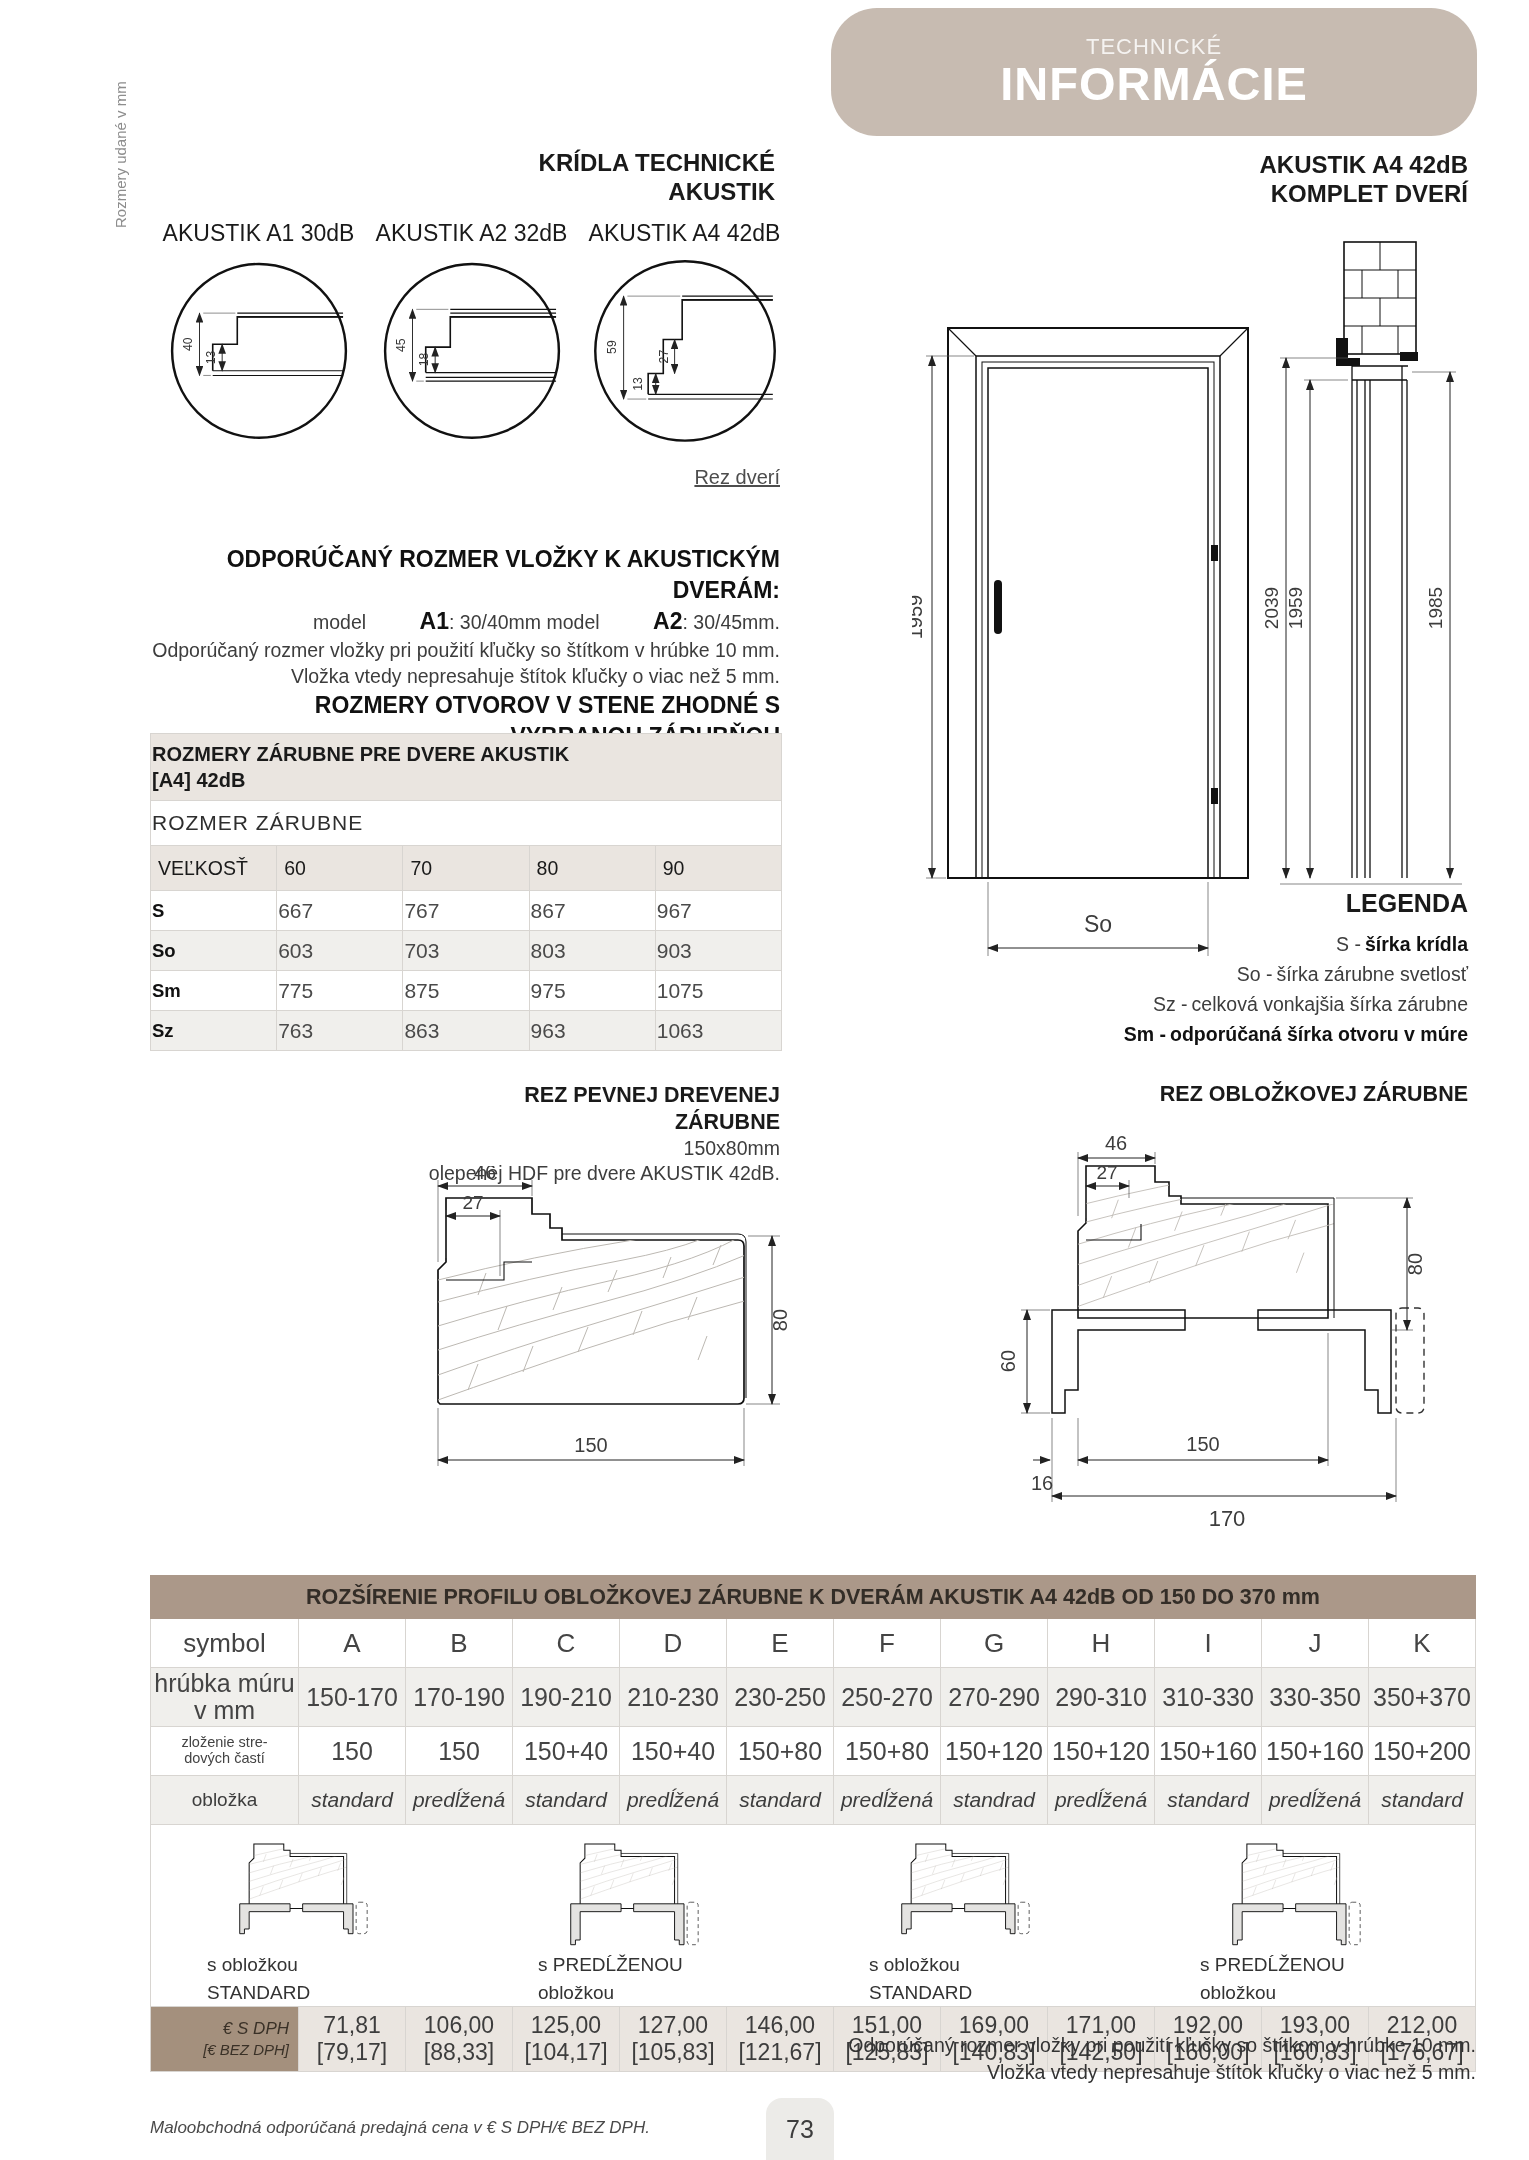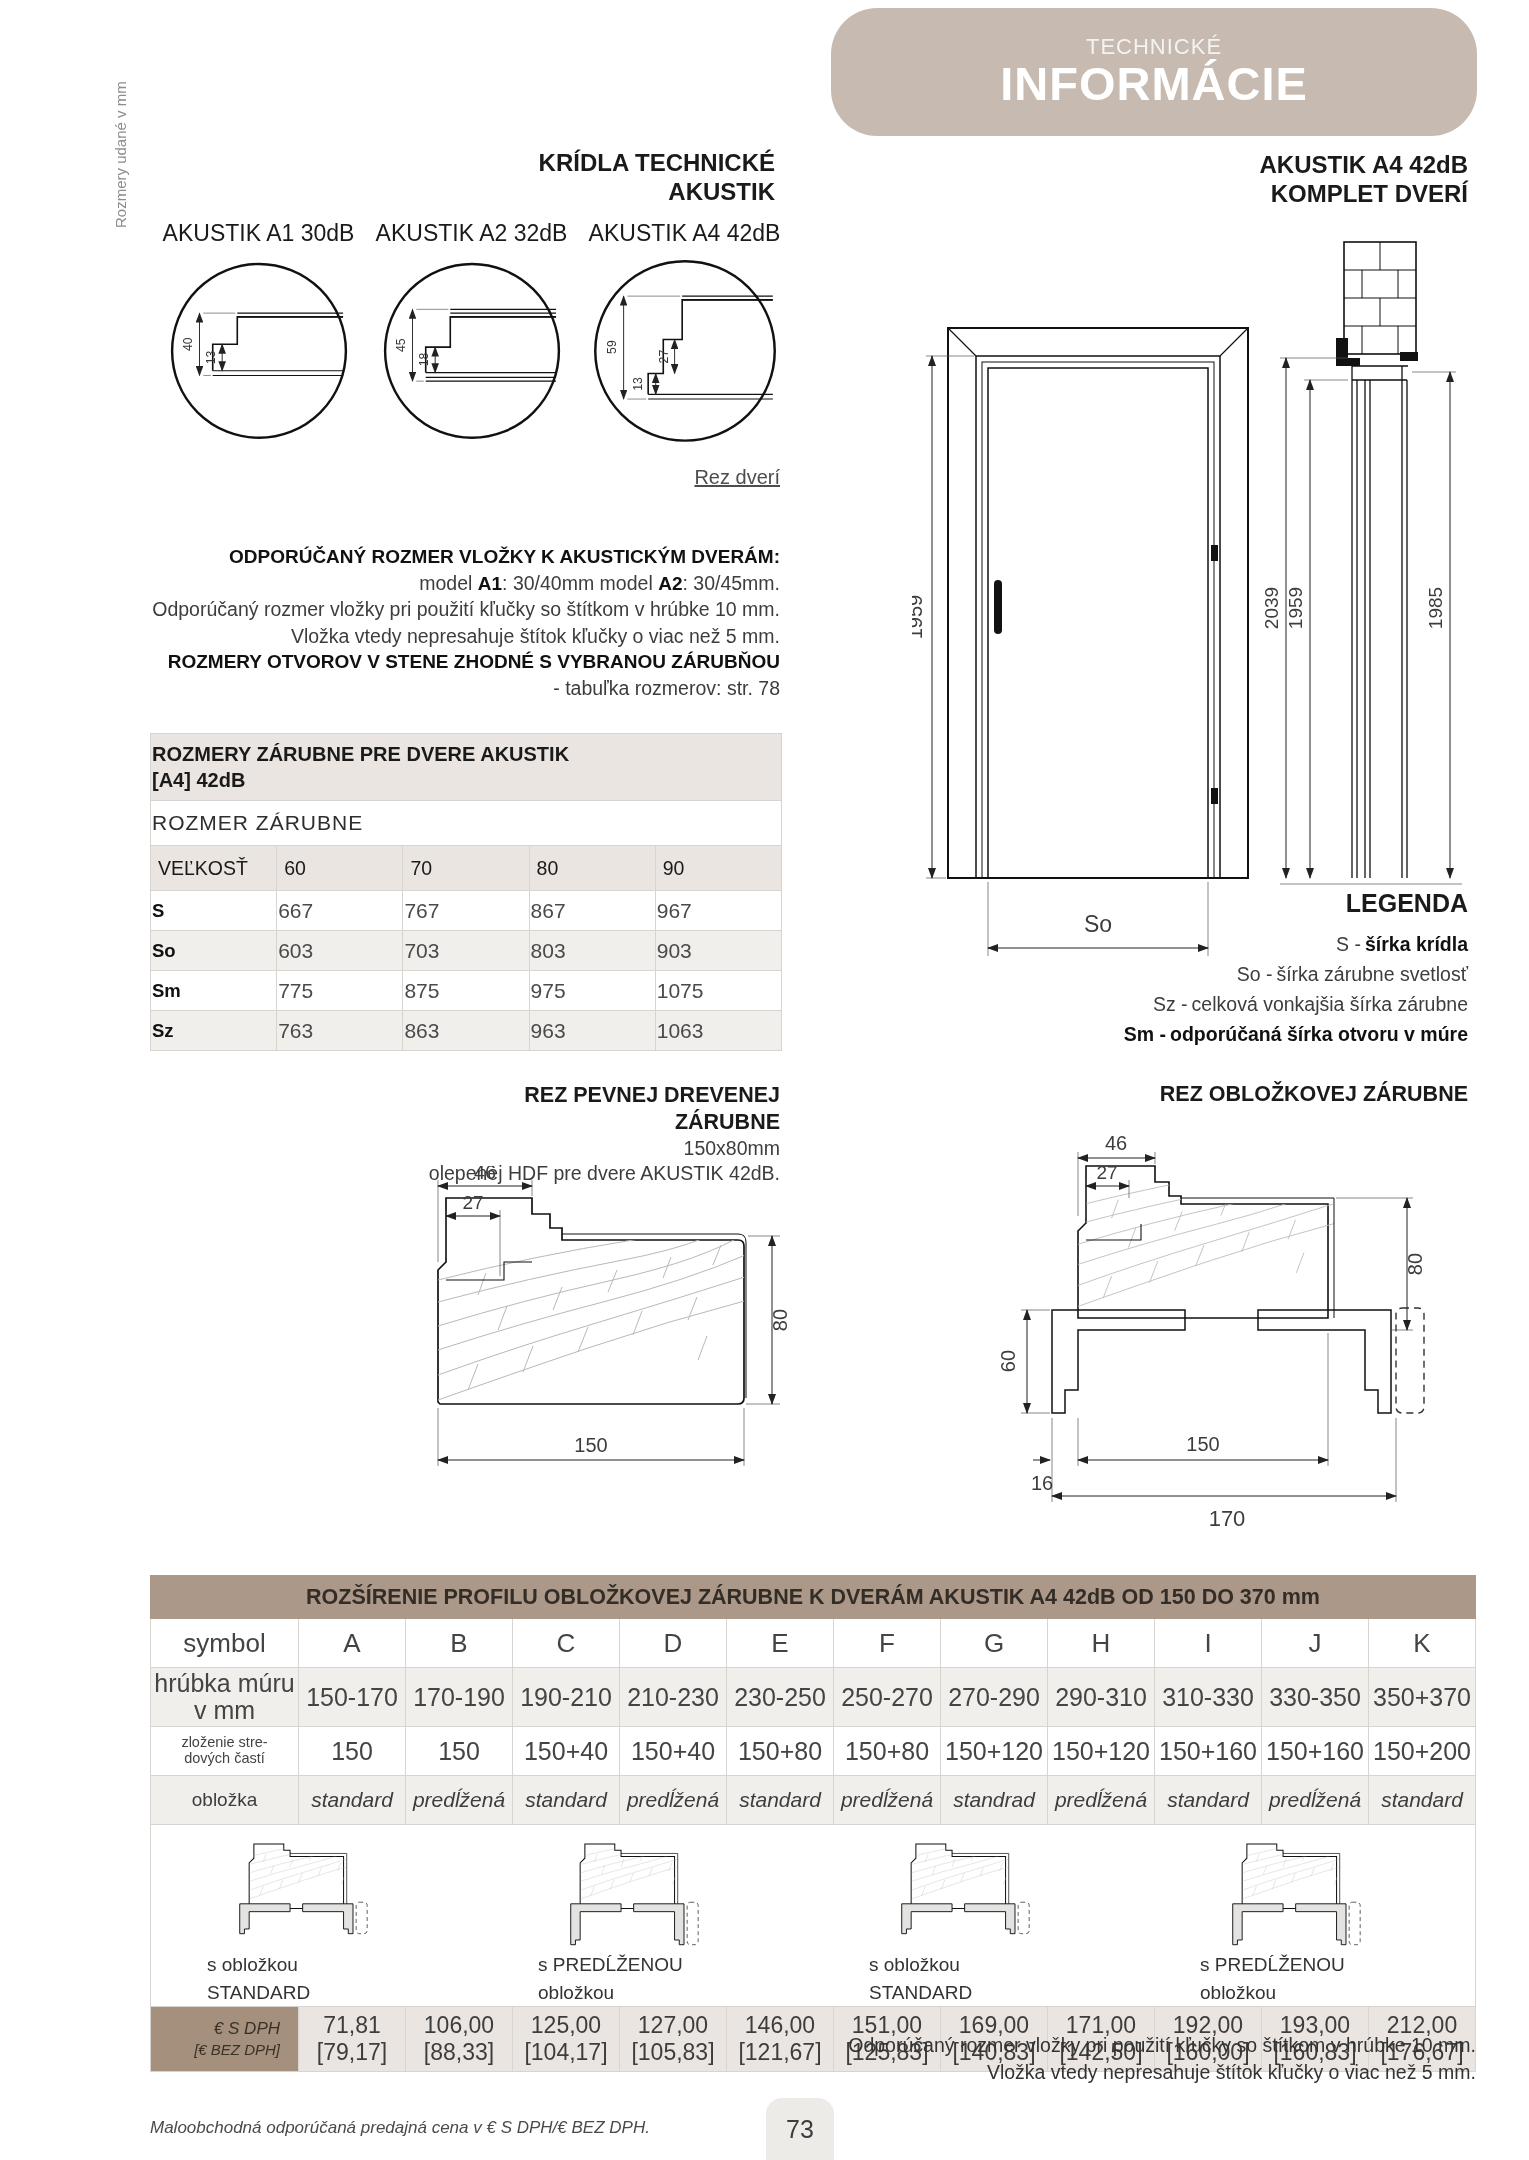--- a/index.html
+++ b/index.html
@@ -18,21 +18,21 @@
   
   .kridla{left:400px;top:148px;width:375px;text-align:right;font-size:24px;font-weight:700;line-height:1.22;}
   .door-head{left:1000px;top:150px;width:468px;text-align:right;font-size:24px;font-weight:700;line-height:1.22;}
   
   .profiles{left:152px;top:220px;width:640px;display:flex;}
   .profile{width:213px;display:flex;flex-direction:column;align-items:center;}
   .profile-label{font-size:23px;font-weight:400;margin-bottom:0;white-space:nowrap;}
   .rez-dveri{left:620px;top:466px;width:160px;text-align:right;font-size:20px;color:#4d4d4d;font-weight:300;text-decoration:underline;}
   
   .vlozka{left:148px;top:544px;width:632px;text-align:right;font-size:19.5px;line-height:1.35;color:#3d3d3d;font-weight:300;}
-  .vlozka .b{font-size:19px;}
+  .vlozka .b{font-size:23px;margin-left:48px;}
   
   .t1{left:150px;top:733px;width:632px;border-collapse:collapse;table-layout:fixed;}
   .t1 td{border:1px solid #d8d5d1;vertical-align:middle;}
   .t1 .title{background:#eae5e0;font-weight:700;font-size:20px;height:64px;line-height:1.3;}
   .t1 .subtitle{background:#fff;font-weight:300;font-size:21px;letter-spacing:1px;color:#2e2e2e;height:42px;margin-left:48px;}
   .t1 .hrow td{background:#eae5e0;font-weight:400;font-size:19.5px;height:42px;padding-left:7px;}
   .t1 .drow td{height:37px;font-weight:300;font-size:21px;color:#4a4a4a;}
   .t1 .drow td.rl{font-weight:700;font-size:18.5px;color:#111;}
   .t1 .alt td{background:#f0efec;}
   
@@ -57,21 +57,21 @@
   .t2 .hrb td{height:56px;background:#f0efec;font-weight:300;font-size:25px;color:#444;}
   .t2 .zlo td{height:46px;font-weight:300;font-size:25px;color:#444;}
   .t2 .zlo .rl{font-size:14.5px;}
   .t2 .obl td{height:46px;background:#f0efec;font-weight:300;font-style:italic;font-size:21px;color:#3d3d3d;}
   .t2 .obl .rl{font-style:normal;font-size:19px;}
   .t2 .diag-cell{height:178px;background:#fff;padding:0;}
   .diag-row{display:flex;width:100%;height:100%;}
   .diag-block{width:331px;display:flex;flex-direction:column;align-items:flex-start;padding-top:8px;}
   .diag-block svg{margin-left:38px;}
   .diag-cap{margin-left:56px;font-size:19px;font-weight:300;color:#333;line-height:1.45;text-align:left;}
-  .t2 .price .pl{background:#a4907d;color:#3a3127;font-style:italic;text-align:right;padding-right:18px;line-height:1.25;}
+  .t2 .price .pl{background:#a4907d;color:#3a3127;font-style:italic;text-align:right;padding-right:9px;line-height:1.25;}
   .t2 .price .pl .a{font-size:17px;}
   .t2 .price .pl .c{font-size:15px;}
   .t2 .price td{height:62px;}
   .t2 .price .pv{background:#eae5e0;font-weight:300;font-size:23px;color:#3d3d3d;line-height:1.2;}
   
   .bottom-note{left:700px;top:2032px;width:776px;text-align:right;font-size:19.5px;font-weight:300;color:#333;line-height:1.4;}
   .footer-note{left:150px;top:2118px;font-size:17px;font-style:italic;font-weight:300;color:#4a4a4a;}
   .page-tab{left:766px;top:2098px;width:68px;height:62px;border-radius:16px 16px 0 0;background:#ecebe8;
             display:flex;align-items:center;justify-content:center;font-size:25px;font-weight:300;color:#3d3d3d;}
   

